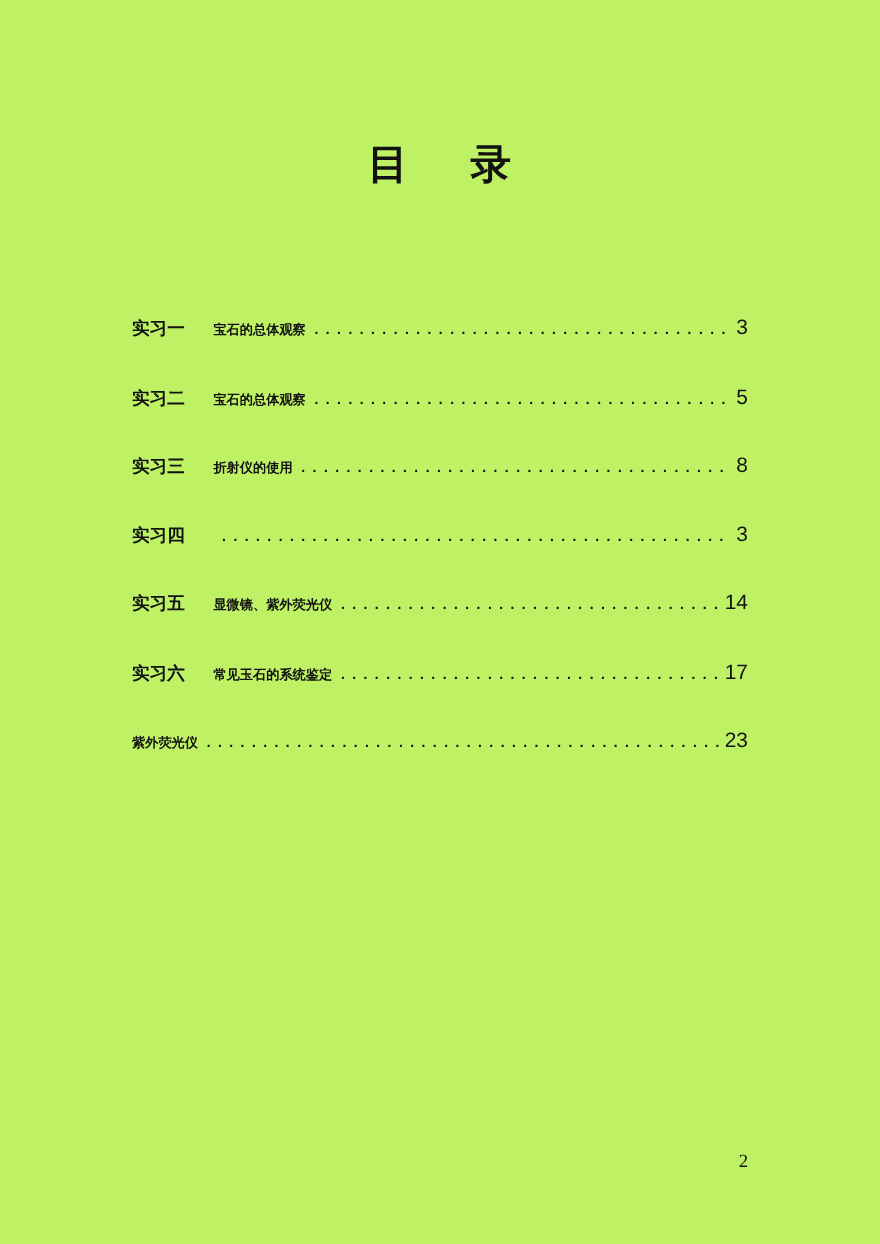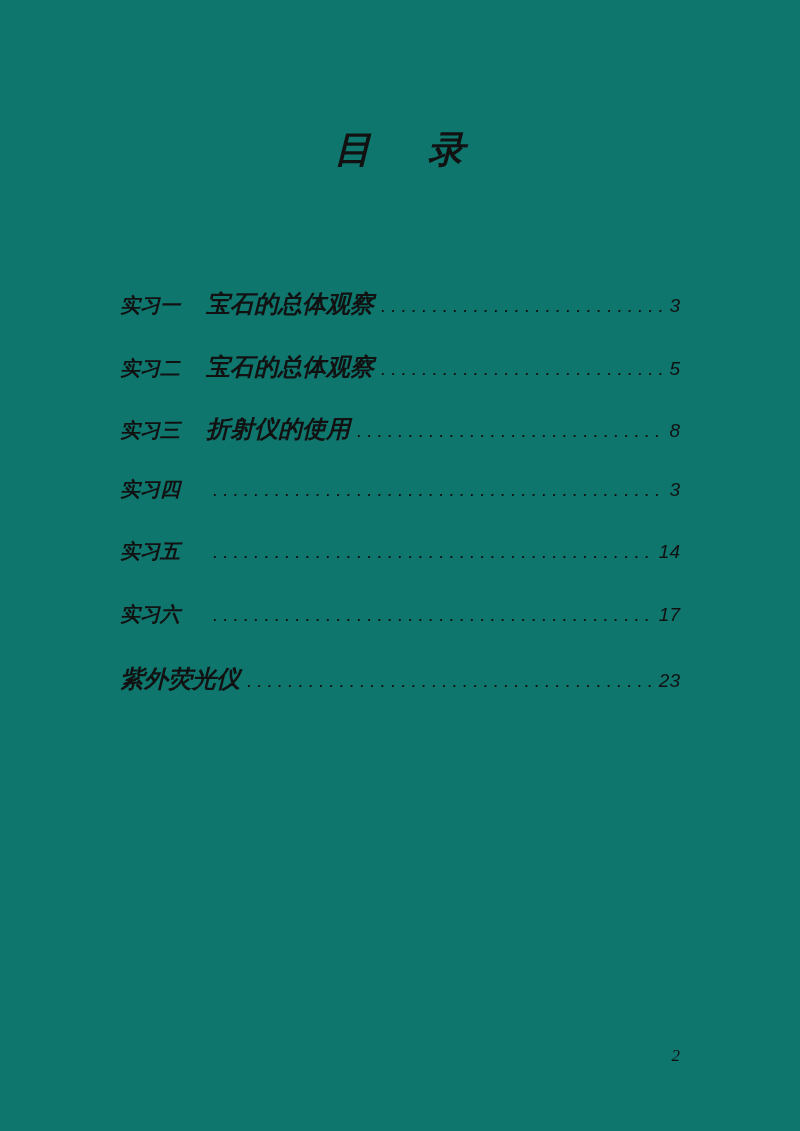--- a/index.html
+++ b/index.html
@@ -11,22 +11,21 @@
     width: 800px;
     height: 1131px;
     position: relative;
     font-family: "Liberation Sans", sans-serif;
     color: #111111;
     overflow: hidden;
   }
   .page {
     position: absolute;
     inset: 0;
-    background: #0f766e;
-    font-style: italic;
+    background: #bef264;
   }
   .doc-title {
     position: absolute;
     top: 103px;
     left: 0;
     width: 100%;
     text-align: center;
     font-size: 37px;
     font-weight: bold;
     letter-spacing: 1px;
@@ -40,30 +39,30 @@
     right: 120px;
   }
   .toc-row {
     display: flex;
     align-items: baseline;
     height: 62.5px;
     padding-top: 21px;
     box-sizing: border-box;
   }
   .entry-prefix {
-    font-size: 20px;
+    font-size: 16px;
     font-weight: bold;
     white-space: nowrap;
     flex: 0 0 auto;
   }
   .entry-prefix:not(:empty) {
     margin-right: 26px;
   }
   .entry-title {
-    font-size: 24px;
+    font-size: 12px;
     font-weight: bold;
     white-space: nowrap;
     flex: 0 0 auto;
   }
   .dot-leader {
     flex: 1 1 auto;
     overflow: hidden;
     white-space: nowrap;
     font-size: 19px;
     font-weight: normal;
@@ -117,26 +116,28 @@
     </div>
 
     <div class="toc-row">
       <span class="entry-prefix">实习四</span>
       <span class="dot-leader">........................................................................................................................</span>
       <span class="entry-page">3</span>
     </div>
 
     <div class="toc-row">
       <span class="entry-prefix">实习五</span>
+      <span class="entry-title">显微镜、紫外荧光仪</span>
       <span class="dot-leader">........................................................................................................................</span>
       <span class="entry-page">14</span>
     </div>
 
     <div class="toc-row">
       <span class="entry-prefix">实习六</span>
+      <span class="entry-title">常见玉石的系统鉴定</span>
       <span class="dot-leader">........................................................................................................................</span>
       <span class="entry-page">17</span>
     </div>
 
     <div class="toc-row">
       <span class="entry-prefix"></span>
       <span class="entry-title">紫外荧光仪</span>
       <span class="dot-leader">........................................................................................................................</span>
       <span class="entry-page">23</span>
     </div>

